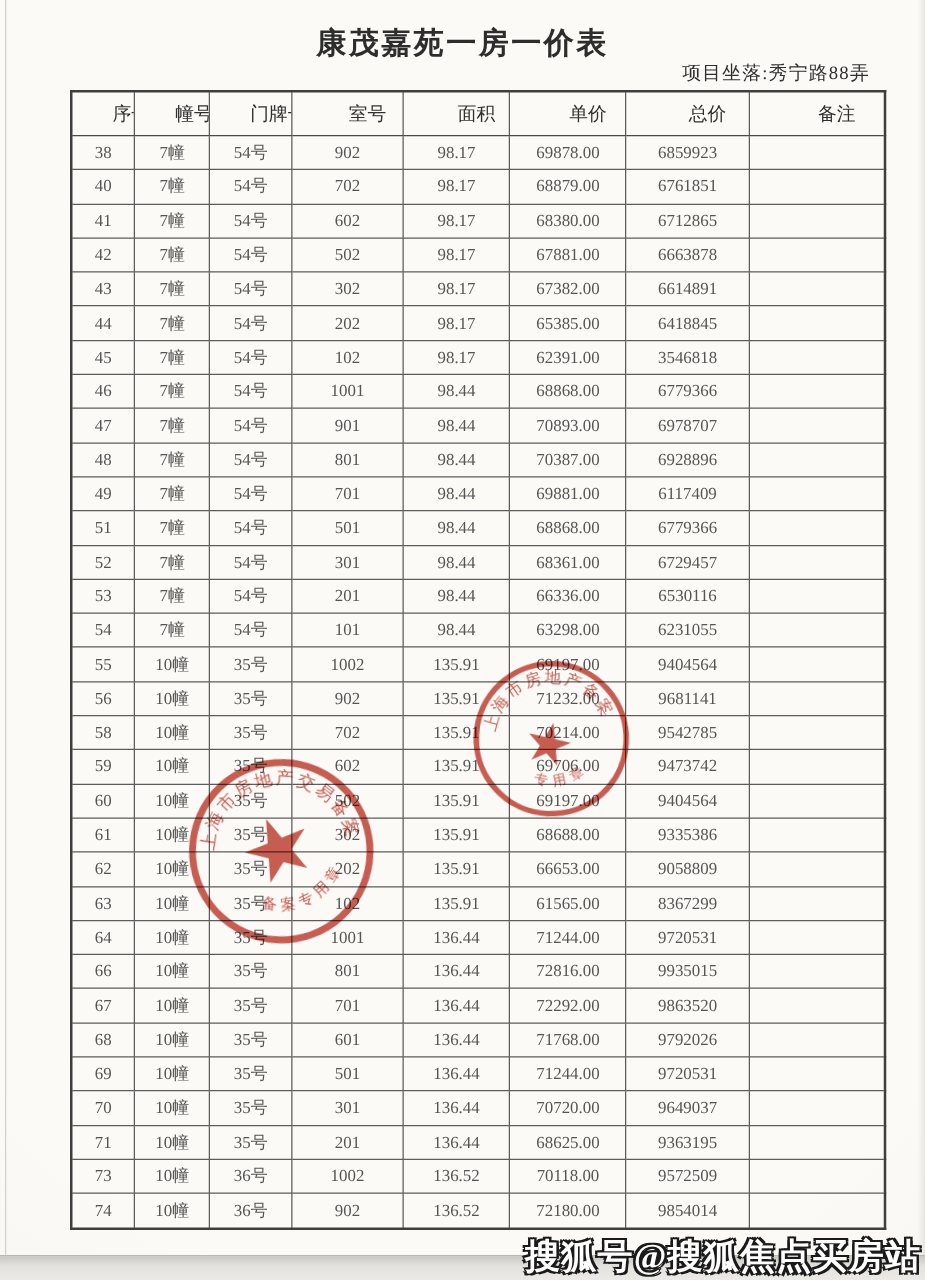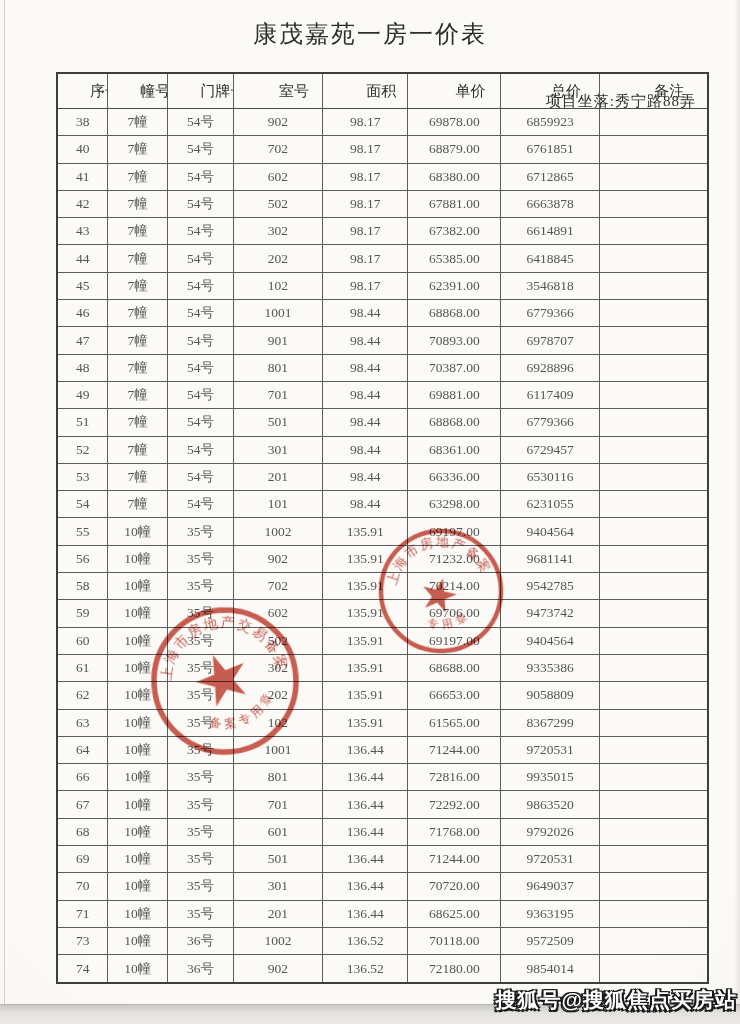--- a/index.html
+++ b/index.html
@@ -13,24 +13,24 @@
     background:radial-gradient(130% 110% at 50% 42%, #fbfaf7 55%, #f0eeea 100%);
   }
   .fold-line{position:absolute;left:4px;top:0;width:1px;height:1010px;background:#d2d0cc;}
   .edge-shade-right{position:absolute;right:0;top:0;width:6px;height:100%;
     background:linear-gradient(to right, rgba(0,0,0,0), rgba(0,0,0,0.08));}
   .bottom-band{position:absolute;left:0;top:1004px;width:740px;height:20px;
     background:linear-gradient(#c9c8c5, #e3e2df 40%, #eceae7);border-top:1px solid #b9b8b5;}
 
   .doc-title{
     position:absolute;left:0;top:18px;width:740px;margin:0;
-    text-align:center;font-size:24px;font-weight:normal;color:#2d2d2d;letter-spacing:2px;
+    text-align:center;font-size:24px;font-weight:bold;color:#2d2d2d;letter-spacing:2px;
   }
   .doc-location{
-    position:absolute;right:44px;top:49px;font-size:15px;color:#2f2f2f;letter-spacing:1px;margin-top:43px;
+    position:absolute;right:44px;top:49px;font-size:15px;color:#2f2f2f;letter-spacing:1px;
   }
 
   .table-wrap{position:absolute;left:56px;top:72px;width:653px;height:912px;}
   table.price{
     width:100%;height:100%;border-collapse:collapse;table-layout:fixed;
     border:2px solid #3e3e3e;
   }
   table.price th, table.price td{
     border:1px solid #5c5c5c;text-align:center;vertical-align:middle;
     padding:0;overflow:hidden;white-space:nowrap;
@@ -40,22 +40,22 @@
   col.c-no{width:7.8%} col.c-bld{width:9.2%} col.c-door{width:10.1%} col.c-room{width:13.7%}
   col.c-area{width:13.1%} col.c-unit{width:14.3%} col.c-total{width:15.1%} col.c-rem{width:16.7%}
 
   .stamp{position:absolute;mix-blend-mode:multiply;opacity:0.82;filter:blur(0.6px);}
   .stamp svg{display:block;}
   .stamp-left{left:146px;top:602px;width:158px;height:158px;transform:rotate(-4deg);}
   .stamp-right{left:374px;top:524px;width:134px;height:134px;transform:rotate(3deg);}
 
   .watermark{
     position:absolute;right:3px;top:986px;
-    font-family:Liberation Sans, sans-serif;
-    font-size:21px;font-weight:bold;color:#ffffff;letter-spacing:1px;
+    font-family:Liberation Serif, serif;
+    font-size:28px;font-weight:bold;color:#ffffff;letter-spacing:1px;
     text-shadow:-2px -1px 0 #1a1a1a,2px -1px 0 #1a1a1a,-2px 2px 0 #1a1a1a,2px 2px 0 #1a1a1a,0 1px 0 #1a1a1a,0 -1px 0 #1a1a1a,1px 0 0 #1a1a1a,-1px 0 0 #1a1a1a;
   }
 </style>
 </head>
 <body>
 
 <div class="page">
 
   <div class="fold-line"></div>
   <div class="edge-shade-right"></div>

